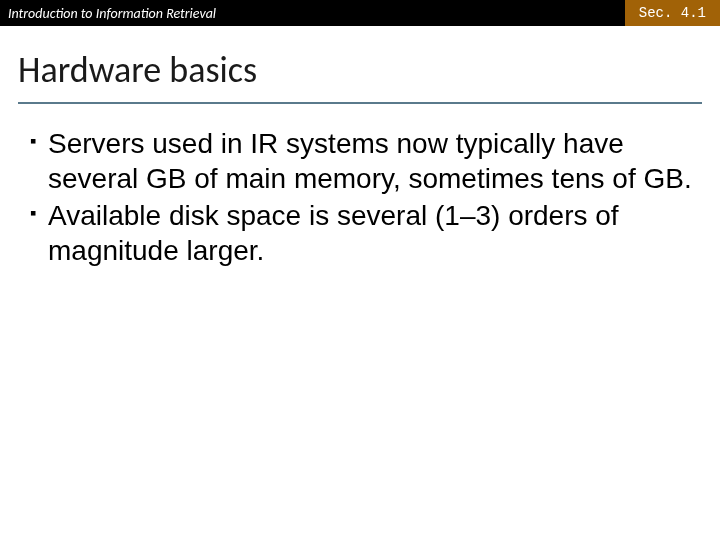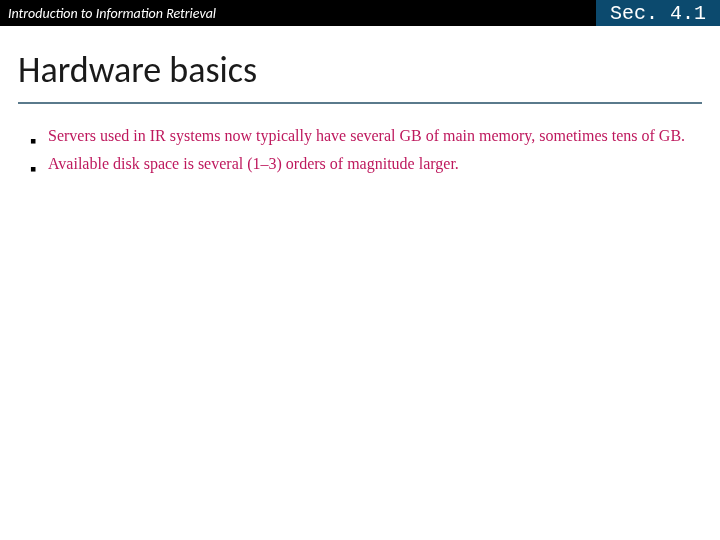--- a/index.html
+++ b/index.html
@@ -23,23 +23,23 @@
       align-items: center;
       padding: 0 8px;
     }
     .header-left {
       color: #ffffff;
       font-style: italic;
       font-size: 14px;
       font-family: Calibri, Arial, sans-serif;
     }
     .header-right {
-      background: #0c4a6e;
+      background: #a16207;
       color: #ffffff;
-      font-size: 20px;
+      font-size: 14px;
       padding: 5px 14px;
       font-family: 'Courier New', 'Consolas', monospace;
       margin-right: -8px;
       margin-top: 0;
       height: 26px;
       display: flex;
       align-items: center;
     }
     .title-area {
       padding: 22px 18px 6px 18px;
@@ -68,24 +68,24 @@
     }
     .bullet-marker {
       flex-shrink: 0;
       width: 24px;
       font-size: 18px;
       color: #000000;
       padding-top: 4px;
       padding-left: 6px;
     }
     .bullet-text {
-      font-size: 16px;
+      font-size: 28px;
       line-height: 1.25;
-      color: #be185d;
-      font-family: Liberation Serif, serif;
+      color: #000000;
+      font-family: Liberation Sans, sans-serif;
     }
   </style>
 </head>
 <body>
 
 <div class="header-bar">
   <div class="header-left">Introduction to Information Retrieval</div>
   <div class="header-right">Sec. 4.1</div>
 </div>
 

